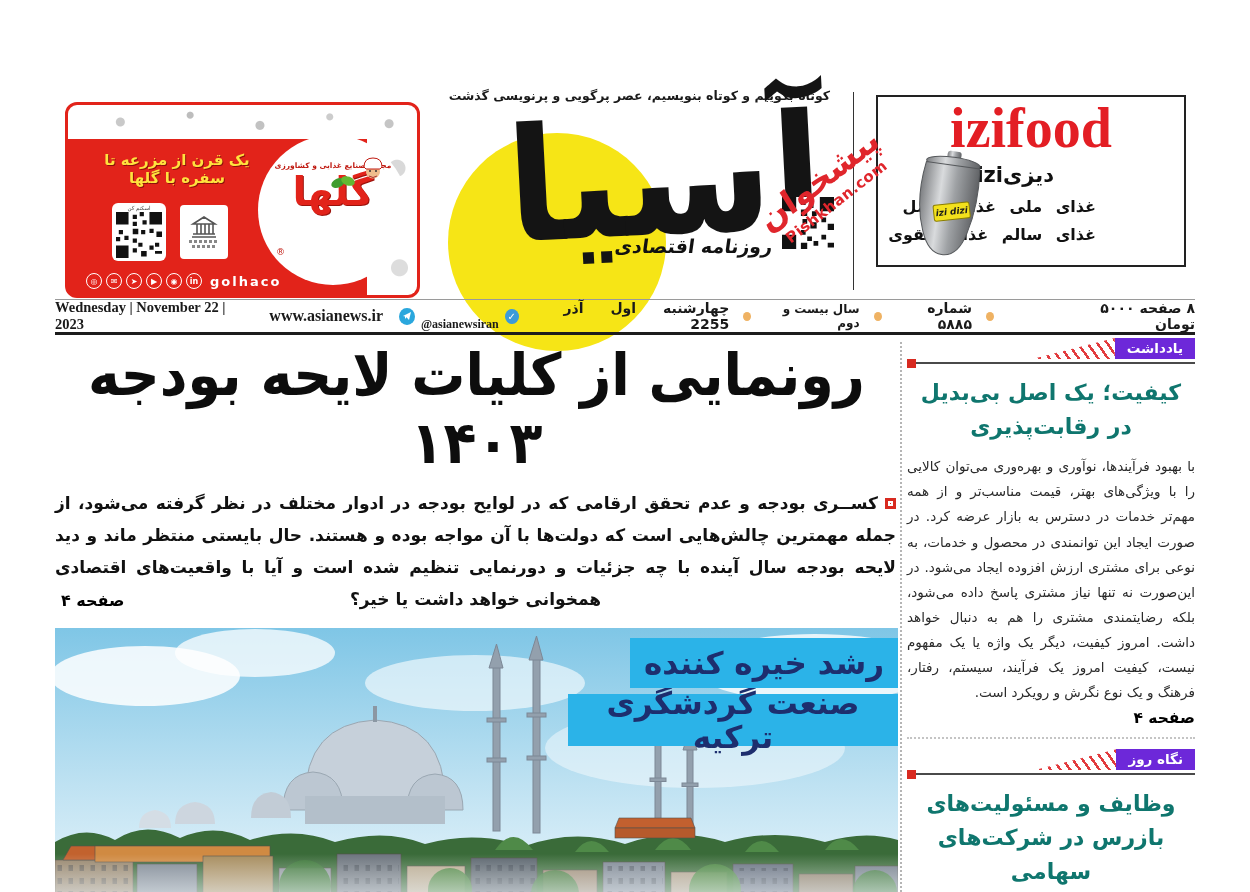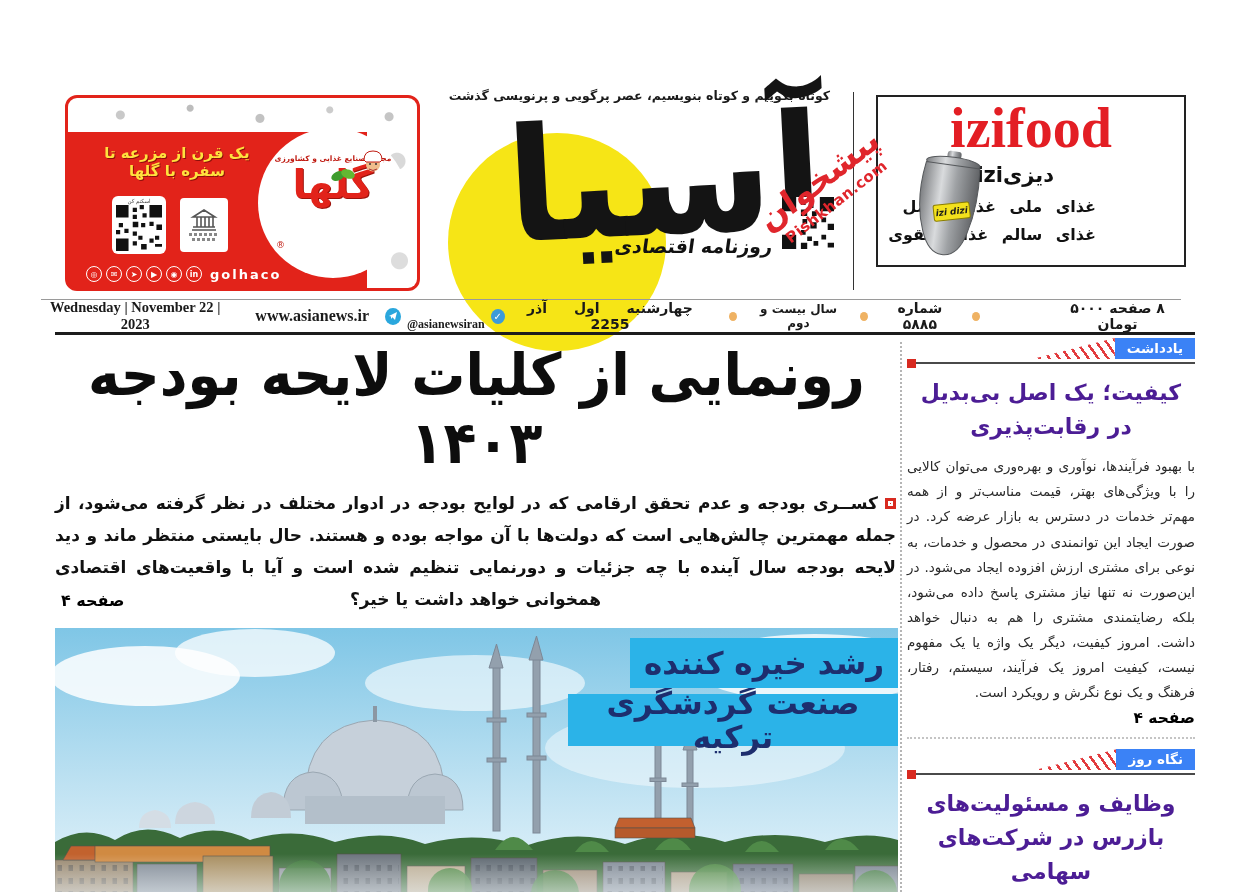--- a/index.html
+++ b/index.html
@@ -2,21 +2,21 @@
 <html lang="fa"><head>
 <meta charset="utf-8">
 <style>
   * { margin:0; padding:0; box-sizing:border-box; }
   html,body { background:#e8e8e8; }
   body { font-family:"DejaVu Sans", sans-serif; }
   .page { position:relative; width:1250px; height:892px; margin:0 auto; background:#fff; overflow:hidden; }
   .fa { direction:rtl; }
 
   
-  .golha-ad { position:absolute; left:65px; top:95px; width:355px; height:196px; background:#e2231a; border:3px solid #e2231a; border-radius:12px; overflow:hidden; }
+  .golha-ad { position:absolute; left:65px; top:102px; width:355px; height:196px; background:#e2231a; border:3px solid #e2231a; border-radius:12px; overflow:hidden; }
   .golha-topband { position:absolute; left:0; top:0; width:100%; height:34px; background:#fff;
      background-image:radial-gradient(circle at 15% 50%, #c9c9c9 0 4px, transparent 5px),
                       radial-gradient(circle at 35% 30%, #bdbdbd 0 3px, transparent 4px),
                       radial-gradient(circle at 55% 60%, #c2c2c2 0 4px, transparent 5px),
                       radial-gradient(circle at 75% 35%, #cccccc 0 3px, transparent 4px),
                       radial-gradient(circle at 92% 55%, #c5c5c5 0 4px, transparent 5px); }
   .golha-sideart { position:absolute; right:0; top:30px; width:50px; height:166px; background:
      radial-gradient(circle at 60% 20%, #d9d9d9 0 8px, transparent 9px),
      radial-gradient(circle at 40% 50%, #d2d2d2 0 10px, transparent 11px),
      radial-gradient(circle at 65% 80%, #dddddd 0 8px, transparent 9px), #fff; }
@@ -47,21 +47,21 @@
   .watermark .wm-en { font-size:15px; font-weight:bold; letter-spacing:.5px; }
 
   .izifood-ad { position:absolute; left:876px; top:95px; width:310px; height:172px; border:2px solid #222; background:#fff; overflow:hidden; }
   .izifood-brand { text-align:center; color:#e31e24; font-family:"Liberation Serif", serif; font-weight:bold; font-size:56px; line-height:1.05; margin-top:2px; }
   .izifood-sub { position:absolute; right:130px; top:66px; font-size:21px; font-weight:bold; color:#111; }
   .izifood-l1 { position:absolute; right:88px; top:100px; font-size:16px; font-weight:bold; color:#111; word-spacing:8px; }
   .izifood-l2 { position:absolute; right:88px; top:128px; font-size:16px; font-weight:bold; color:#111; word-spacing:8px; }
   .dizi-pot { position:absolute; left:18px; top:52px; width:105px; height:115px; }
 
   
-  .dateline { position:absolute; left:41px; top:299px; width:1140px; height:33px; border-top:1px solid #9a9a9a; display:flex; align-items:center; font-size:14px; color:#1a1a1a;text-align:center; }
+  .dateline { position:absolute; left:55px; top:299px; width:1140px; height:33px; border-top:1px solid #9a9a9a; display:flex; align-items:center; font-size:14px; color:#1a1a1a; }
   .dateline .sep-dot { width:9px; height:9px; border-radius:50%; background:#efb263; margin:0 14px; }
   .d-en { font-family:"Liberation Serif", serif; font-weight:bold; font-size:14.5px; }
   .d-web { font-family:"Liberation Serif", serif; font-weight:bold; margin-left:26px; font-size:16px; }
   .tg-badge { width:17px; height:17px; border-radius:50%; background:#2aa7dd; margin:0 6px 0 16px; display:flex; align-items:center; justify-content:center; }
   .d-handle { font-family:"Liberation Serif", serif; font-weight:bold; font-size:12px;margin-top:16px; }
   .chk-badge { width:15px; height:15px; border-radius:50%; background:#3c9bd9; color:#fff; font-size:10px; display:flex; align-items:center; justify-content:center; margin-left:6px; }
   .d-right { margin-left:auto; display:flex; align-items:center; font-weight:bold; }
   .d-price { margin-left:10px; font-size:14px; }
   .d-issue { margin-left:70px; font-size:14px; }
   .d-year { font-size:12px; }
@@ -80,25 +80,25 @@
 
   .photo-fig { position:relative; margin-top:12px; width:843px; height:288px; overflow:hidden; }
   .photo-fig svg.scene { position:absolute; inset:0; }
   .band { position:absolute; background:#2bb3e8; color:#1d2e6e; font-weight:bold; text-align:center; line-height:1.1; display:flex; align-items:center; justify-content:center; }
   .band1 { right:0; top:10px; width:268px; height:50px; font-size:31px; }
   .band2 { right:0; top:66px; width:330px; height:52px; font-size:31px; }
 
   
   .side-sec { position:relative; }
   .sec-tabrow { display:flex; flex-direction:row-reverse; align-items:stretch; height:21px; }
-  .sec-tab { background:#3b82f6; color:#fff; font-size:13.5px; font-weight:bold; padding:1px 12px 2px; display:flex; align-items:center; }
+  .sec-tab { background:#6d28d9; color:#fff; font-size:13.5px; font-weight:bold; padding:1px 12px 2px; display:flex; align-items:center; }
   .sec-stripes { width:96px; background:repeating-linear-gradient(55deg, #e23b3e 0 2.5px, #fff 2.5px 8px); clip-path:polygon(14% 100%, 100% 0, 100% 100%); }
   .sec-rule { position:relative; margin-top:3px; border-top:2px solid #4a4a4a; }
   .rule-sq { position:absolute; left:0; top:-5px; width:9px; height:9px; background:#d82a20; }
-  .sec-headline { text-align:center; font-size:22px; font-weight:bold; color:#4c1d95; line-height:1.55; margin:12px 2px 10px; }
+  .sec-headline { text-align:center; font-size:22px; font-weight:bold; color:#0f766e; line-height:1.55; margin:12px 2px 10px; }
   .sec-body { font-size:13.5px; color:#2a2a2a; line-height:1.86; text-align:justify; }
   .sec-body .portrait-wrap { float:left; margin:2px 10px 4px 0; width:112px; }
   .portrait { width:112px; height:118px; display:block; border:1px solid #bbb; }
   .portrait-cap { display:flex; flex-direction:row-reverse; align-items:center; gap:4px; margin-top:3px; }
   .cap-bars { width:7px; height:13px; background:linear-gradient(90deg,#d82a20 0 2.5px,#fff 2.5px 4px,#d82a20 4px 7px); }
   .cap-text { font-size:10.5px; font-weight:bold; color:#222; white-space:nowrap; }
   .sec-pageref { font-size:15.5px; font-weight:bold; color:#000; margin-top:4px; }
   .note-sec { padding-bottom:10px; border-bottom:2px dotted #c4c4c4; }
   .day-sec { margin-top:10px; }
 </style>

